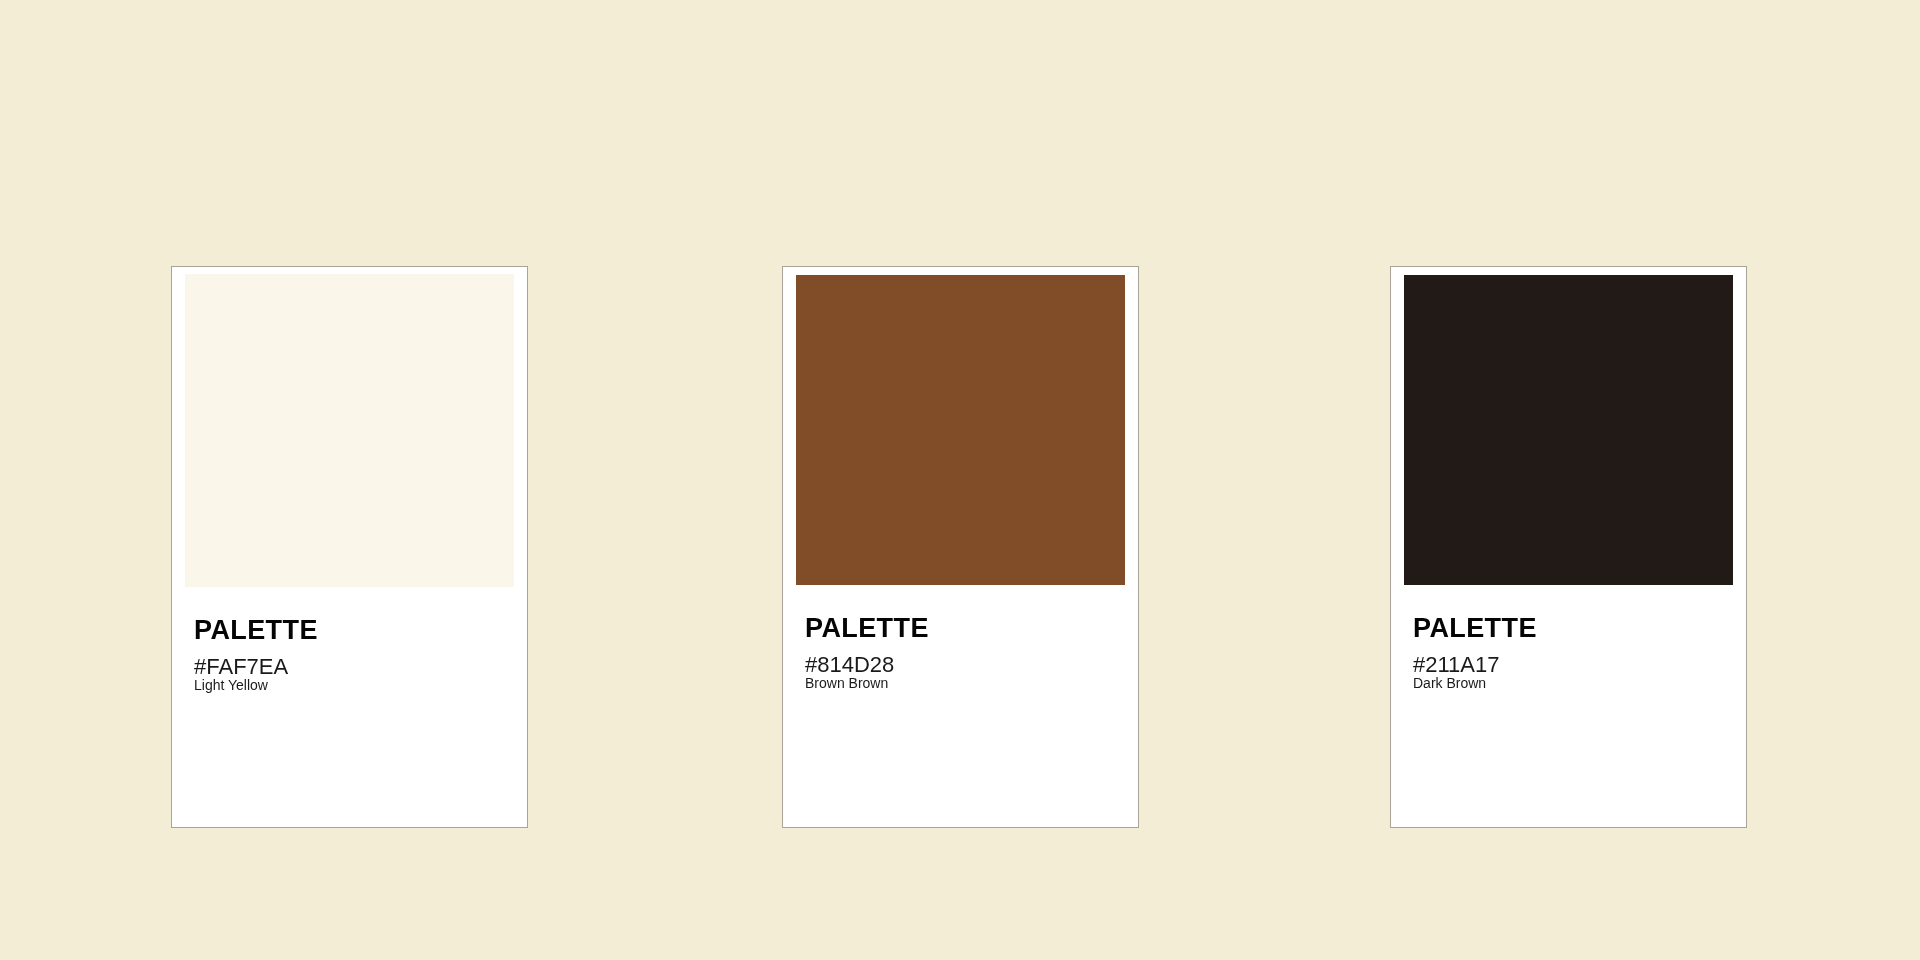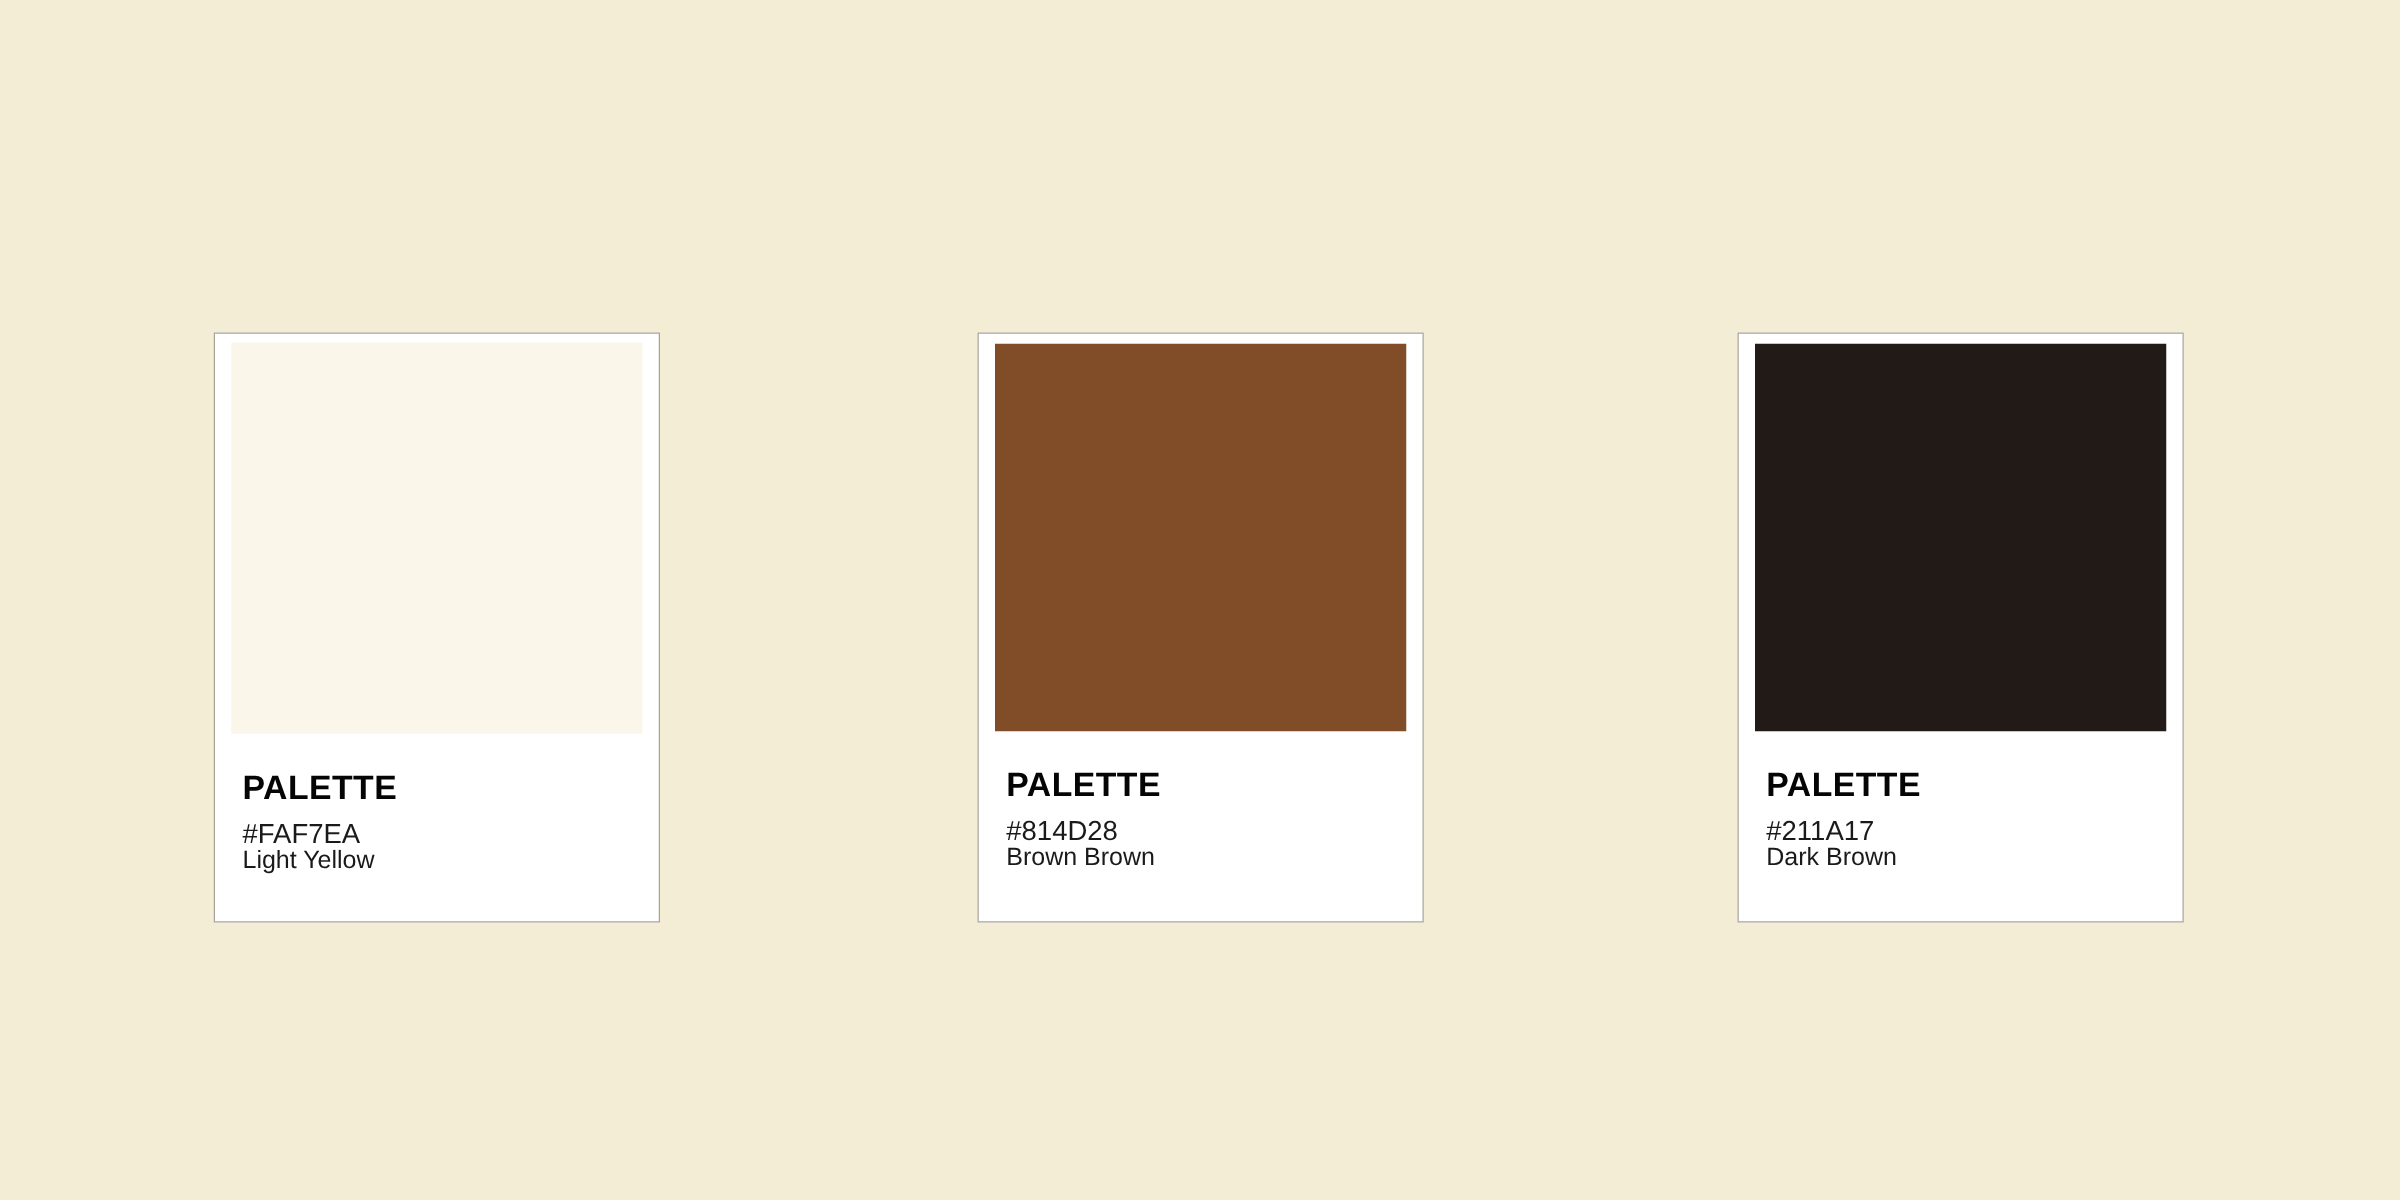--- a/index.html
+++ b/index.html
@@ -18,21 +18,21 @@
     width: 1920px;
     height: 960px;
   }
   .palette-card {
     position: absolute;
     background: #ffffff;
     border: 1px solid #a9a49a;
     box-sizing: border-box;
     top: 266px;
     width: 357px;
-    height: 472px;
+    height: 562px;
     display: flex;
     flex-direction: column;
   }
   .card-1 { left: 171px; }
   .card-2 { left: 782px; }
   .card-3 { left: 1390px; }
 
   .swatch-wrap {
     padding: 7px 13px 0 13px;
     box-sizing: border-box;
@@ -63,21 +63,21 @@
     line-height: 1;
     margin: 0 0 12px 0;
   }
   .card-hex {
     font-size: 22px;
     color: #1a1a1a;
     line-height: 1;
     margin: 0 0 0 0;
   }
   .card-name {
-    font-size: 20px;
+    font-size: 14px;
     color: #1a1a1a;
     line-height: 1;
     margin: 0;
   }
 </style>
 </head>
 <body style="background-color: rgb(243, 237, 214);">
 
 <div id="page-root">
 

